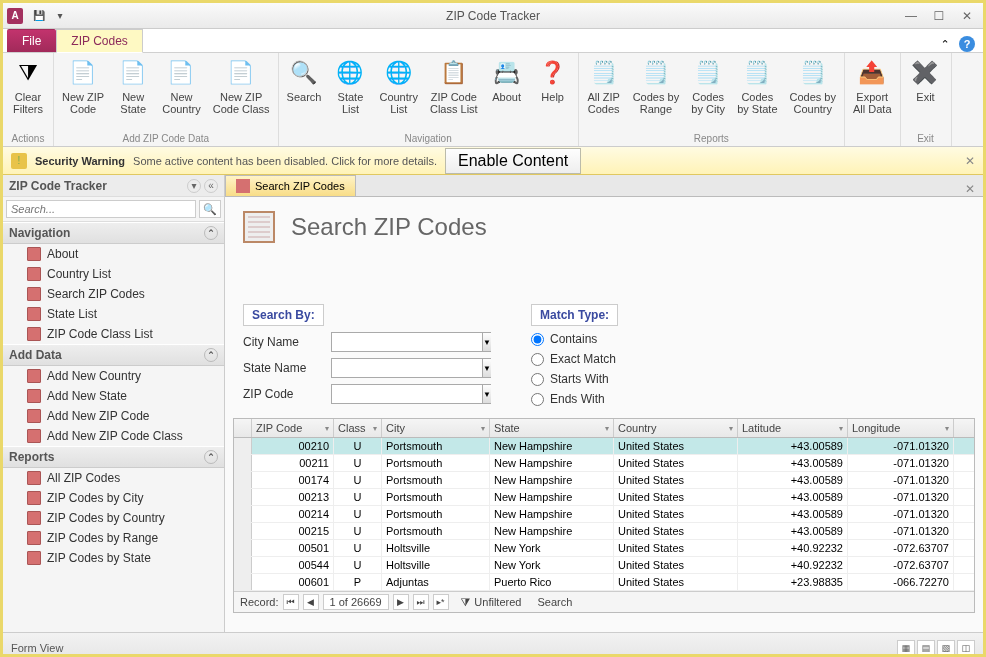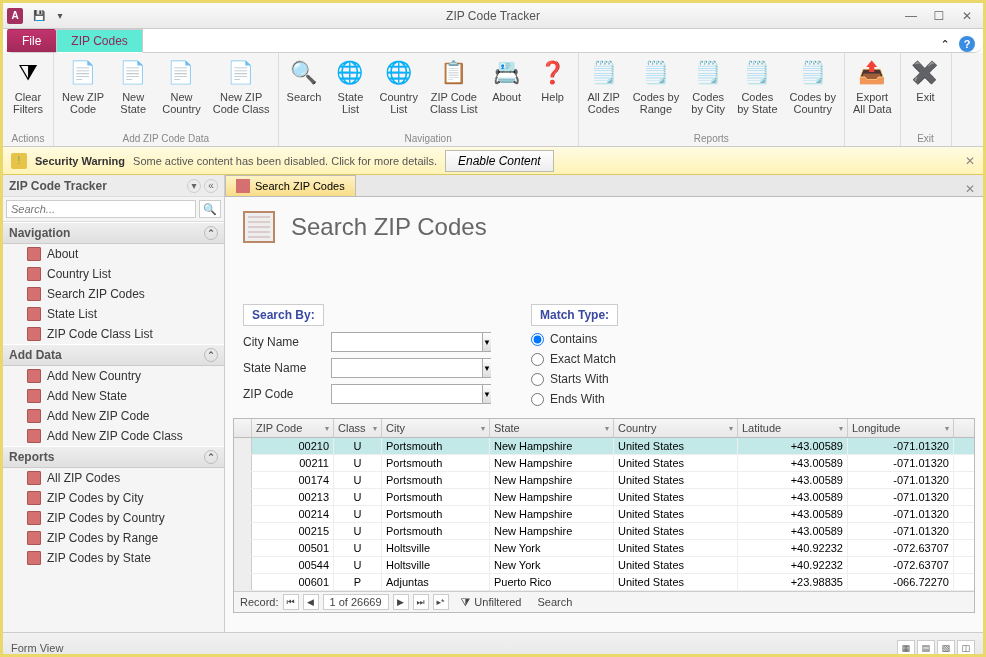--- a/index.html
+++ b/index.html
@@ -4,39 +4,39 @@
 <style>
 * { box-sizing: border-box; margin: 0; padding: 0; font-family: "Segoe UI", Tahoma, sans-serif; }
 body { background: #fff; width: 986px; height: 657px; overflow: hidden; border: 3px solid #ead86a; }
 .titlebar { height: 26px; background: linear-gradient(#fafafa,#eaeaea); display: flex; align-items: center; border-bottom: 1px solid #ccc; position: relative; }
 .titlebar .app-icon { width: 16px; height: 16px; background: #a3315f; margin: 0 4px; border-radius: 2px; display:flex;align-items:center;justify-content:center;color:#fff;font-size:10px;font-weight:bold;}
 .titlebar .qat { display: flex; gap: 2px; margin-left: 4px;}
 .titlebar .qat-btn { width: 18px; height: 18px; display:flex;align-items:center;justify-content:center;font-size:10px;color:#555;}
 .titlebar .title { position:absolute; left:0; right:0; text-align:center; font-size:12px; color:#555; pointer-events:none;}
 .titlebar .winctl { margin-left:auto; display:flex; gap:12px; padding-right:8px;}
 .titlebar .winctl span { font-size:12px; color:#666; cursor:pointer; width:16px;text-align:center;}
-.tabs { height: 24px; background:#fff; display:flex; align-items:flex-end; border-bottom:1px solid #d0d0d0;border-radius:9px;}
+.tabs { height: 24px; background:#fff; display:flex; align-items:flex-end; border-bottom:1px solid #d0d0d0;}
 .tab { padding: 4px 14px; font-size: 12px; color:#8b2a5a; border:1px solid transparent; border-bottom:none; cursor:pointer;}
 .tab.file { background: linear-gradient(#c2336d,#a12a5a); color:#fff; border-radius:2px 2px 0 0; margin-left:4px;}
-.tab.active { background:#5eead4; border-color:#ccc; border-bottom:1px solid #fff; margin-bottom:-1px;}
+.tab.active { background:#fef9c3; border-color:#ccc; border-bottom:1px solid #fff; margin-bottom:-1px;}
 .tab-help { margin-left:auto; padding-right:8px; display:flex; gap:6px; align-items:center;}
 .tab-help span{width:16px;height:16px;display:flex;align-items:center;justify-content:center;font-size:11px;}
 .help-circle{background:#3a8de0;color:#fff;border-radius:50%;font-weight:bold;}
 .ribbon { height: 94px; background:#f5f5f5; border-bottom:1px solid #ccc; display:flex;}
 .rgrp { display:flex; flex-direction:column; align-items:center; border-right:1px solid #ddd; padding: 2px 4px 0;}
 .rgrp-items { display:flex; gap: 4px; flex:1;}
 .rbtn { display:flex; flex-direction:column; align-items:center; justify-content:flex-start; padding:2px 4px; cursor:pointer; min-width:42px;}
 .rbtn .ico { width:32px; height:32px; display:flex; align-items:center; justify-content:center; font-size:22px;}
 .rbtn .lbl { font-size:11px; color:#444; text-align:center; line-height:12px; margin-top:2px; white-space:pre-line;}
 .rgrp-label { font-size:10px; color:#888; padding:2px 0 2px;}
 .secbar { height:28px; background: linear-gradient(#fffbe2,#fff3b7); border-bottom:1px solid #e0c860; display:flex; align-items:center; padding:0 8px; font-size:11px; gap:8px;}
 .secbar .shield{width:16px;height:16px;background:#e8c34a;border-radius:2px;display:flex;align-items:center;justify-content:center;color:#7a5;font-size:10px;}
 .secbar b{color:#333;}
 .secbar .msg{color:#555;}
-.secbar button{padding:3px 12px;font-size:12px;background:linear-gradient(#fefefe,#eee);border:1px solid #bba;cursor:pointer;font-style:italic;}
+.secbar button{padding:3px 12px;font-size:16px;background:linear-gradient(#fefefe,#eee);border:1px solid #bba;cursor:pointer;}
 .secbar .close{margin-left:auto;cursor:pointer;color:#888;font-size:12px;}
 .body { display:flex; height: calc(100% - 26px - 24px - 94px - 28px - 22px);}
 .navpane { width:222px; border-right:1px solid #ccc; background:#f5f5f5; display:flex; flex-direction:column; font-size:12px;}
 .navpane-head { height:22px; display:flex; align-items:center; padding:0 6px; border-bottom:1px solid #ddd; background:#ececec;}
 .navpane-head .ttl{flex:1;font-weight:600;color:#555;}
 .navpane-head .chev{font-size:10px;color:#666;border:1px solid #ccc;border-radius:50%;width:14px;height:14px;display:flex;align-items:center;justify-content:center;}
 .navsearch{display:flex;padding:3px;gap:3px;border-bottom:1px solid #ddd;}
 .navsearch input{flex:1;border:1px solid #ccc;padding:2px 4px;font-size:11px;font-style:italic;color:#888;}
 .navsearch .sbtn{width:22px;border:1px solid #ccc;background:#fff;display:flex;align-items:center;justify-content:center;font-size:11px;cursor:pointer;}
 .navgrp-head{background:linear-gradient(#eee,#e0e0e0);padding:3px 6px;font-weight:bold;color:#555;border-top:1px solid #fff;border-bottom:1px solid #ccc;display:flex;align-items:center;cursor:pointer;}

